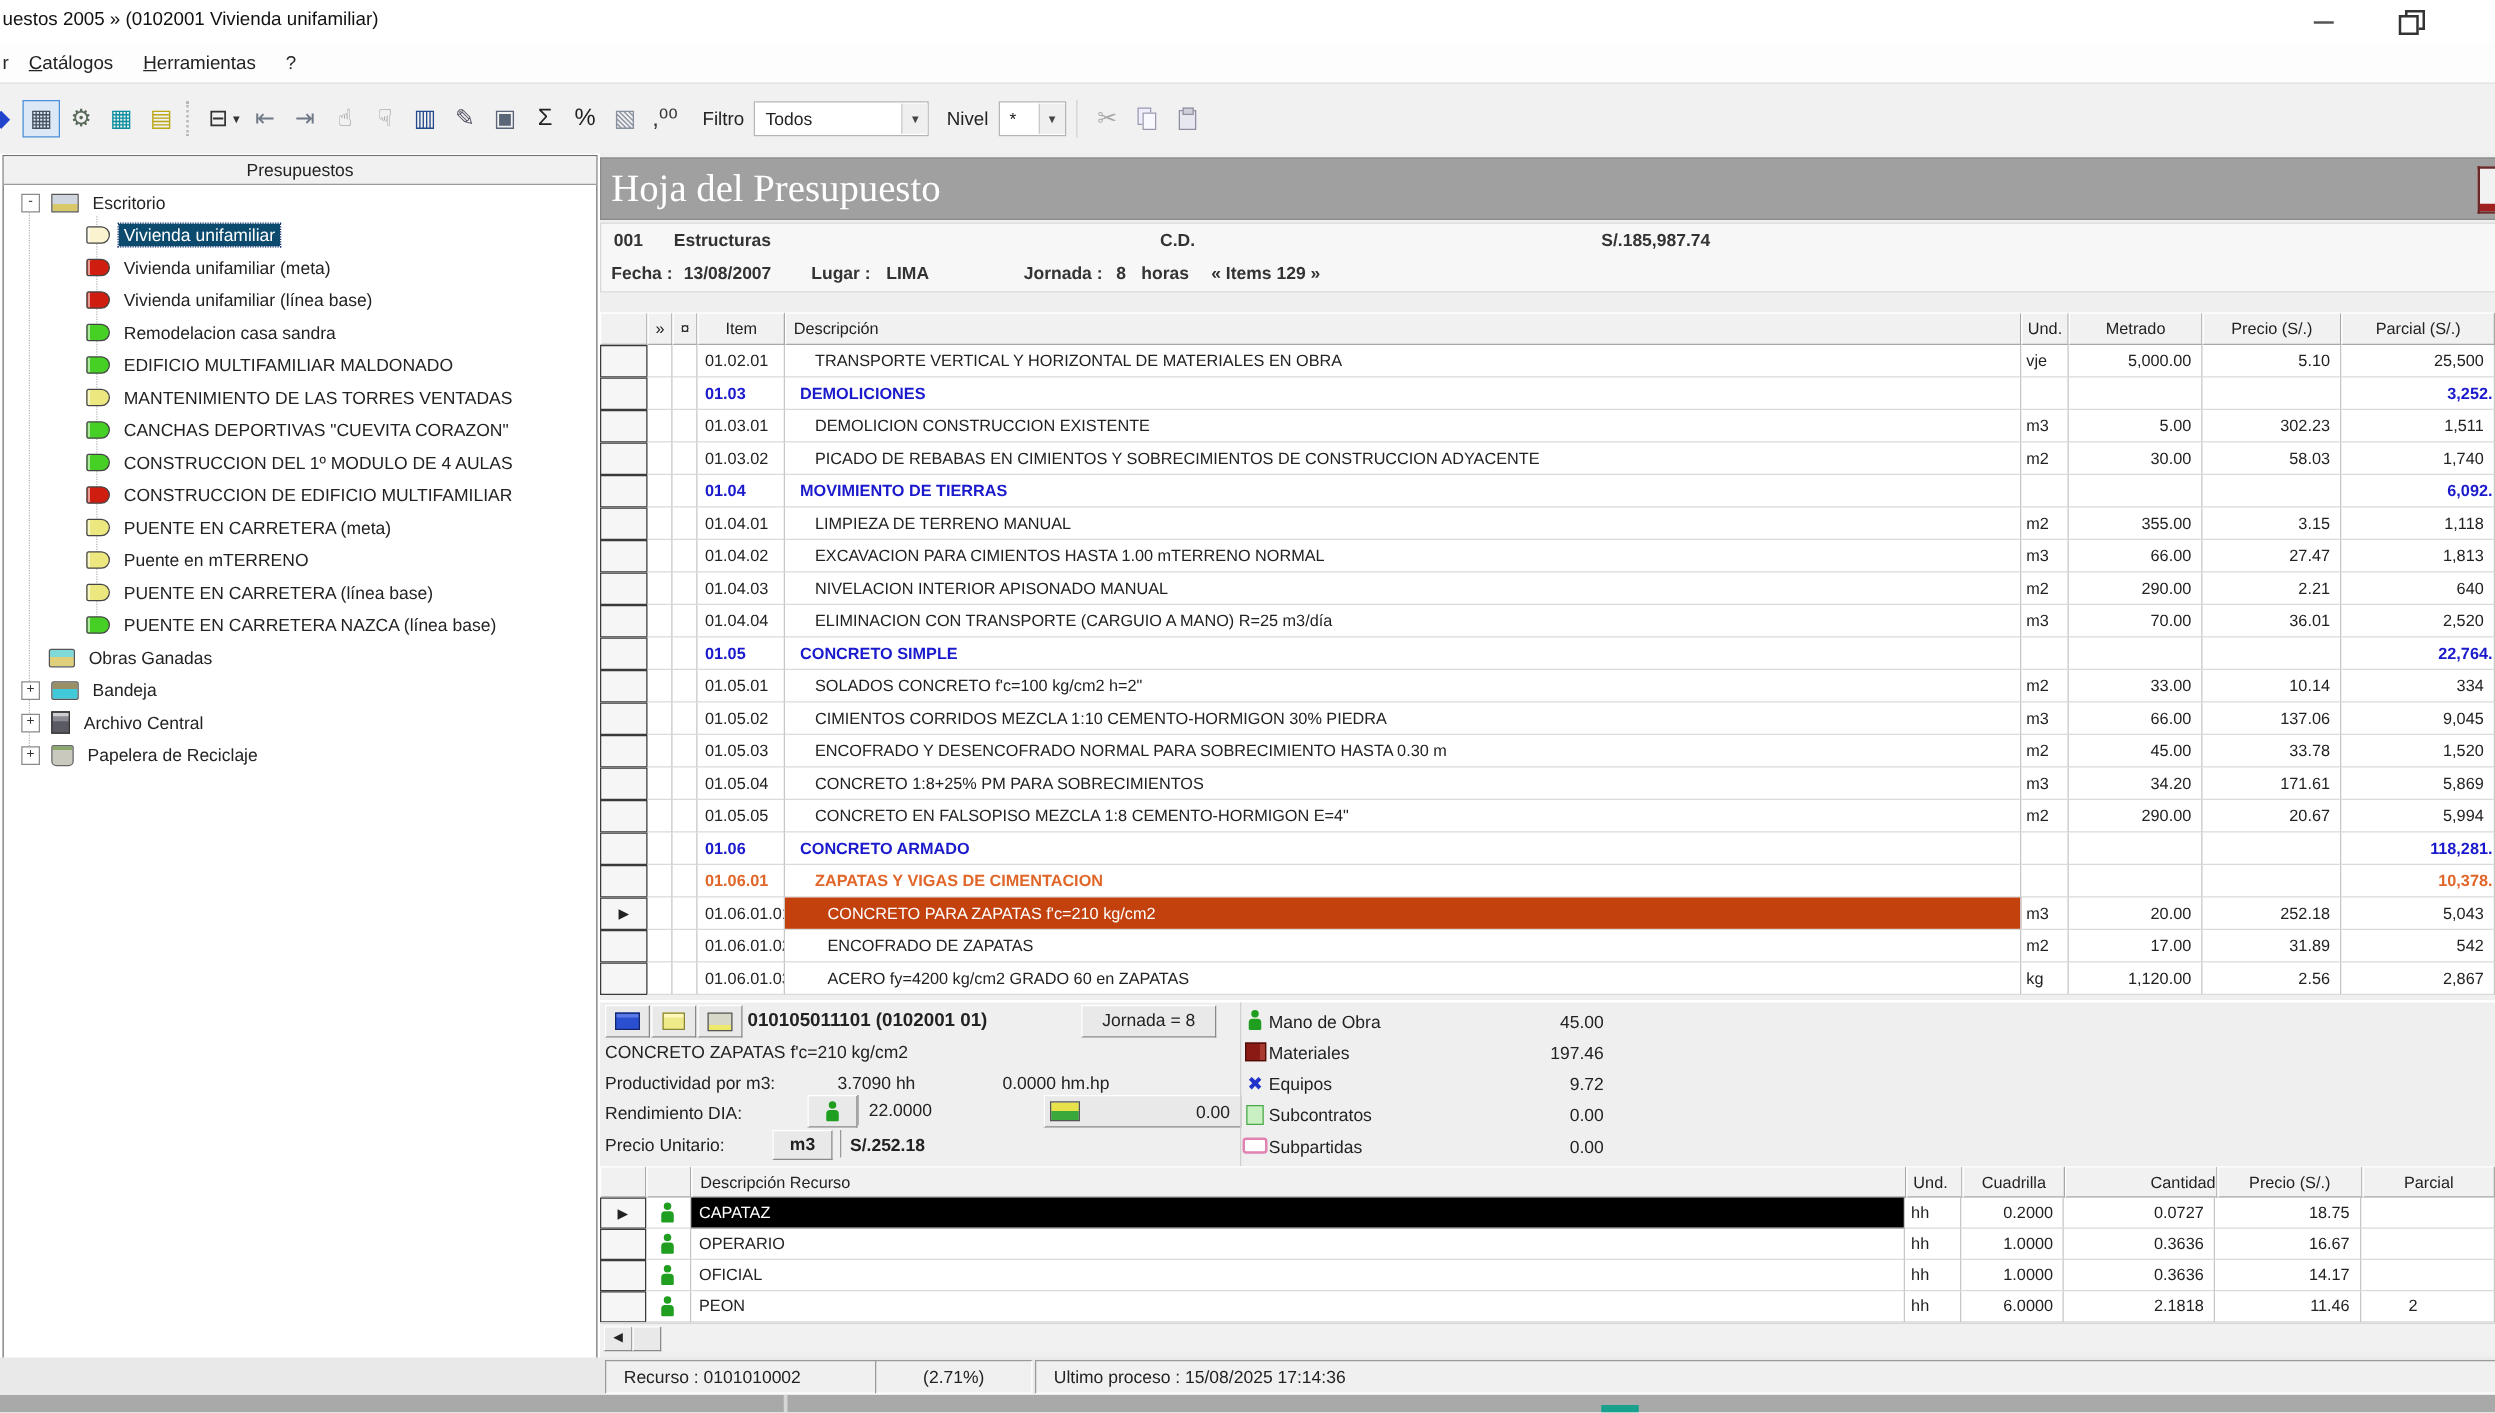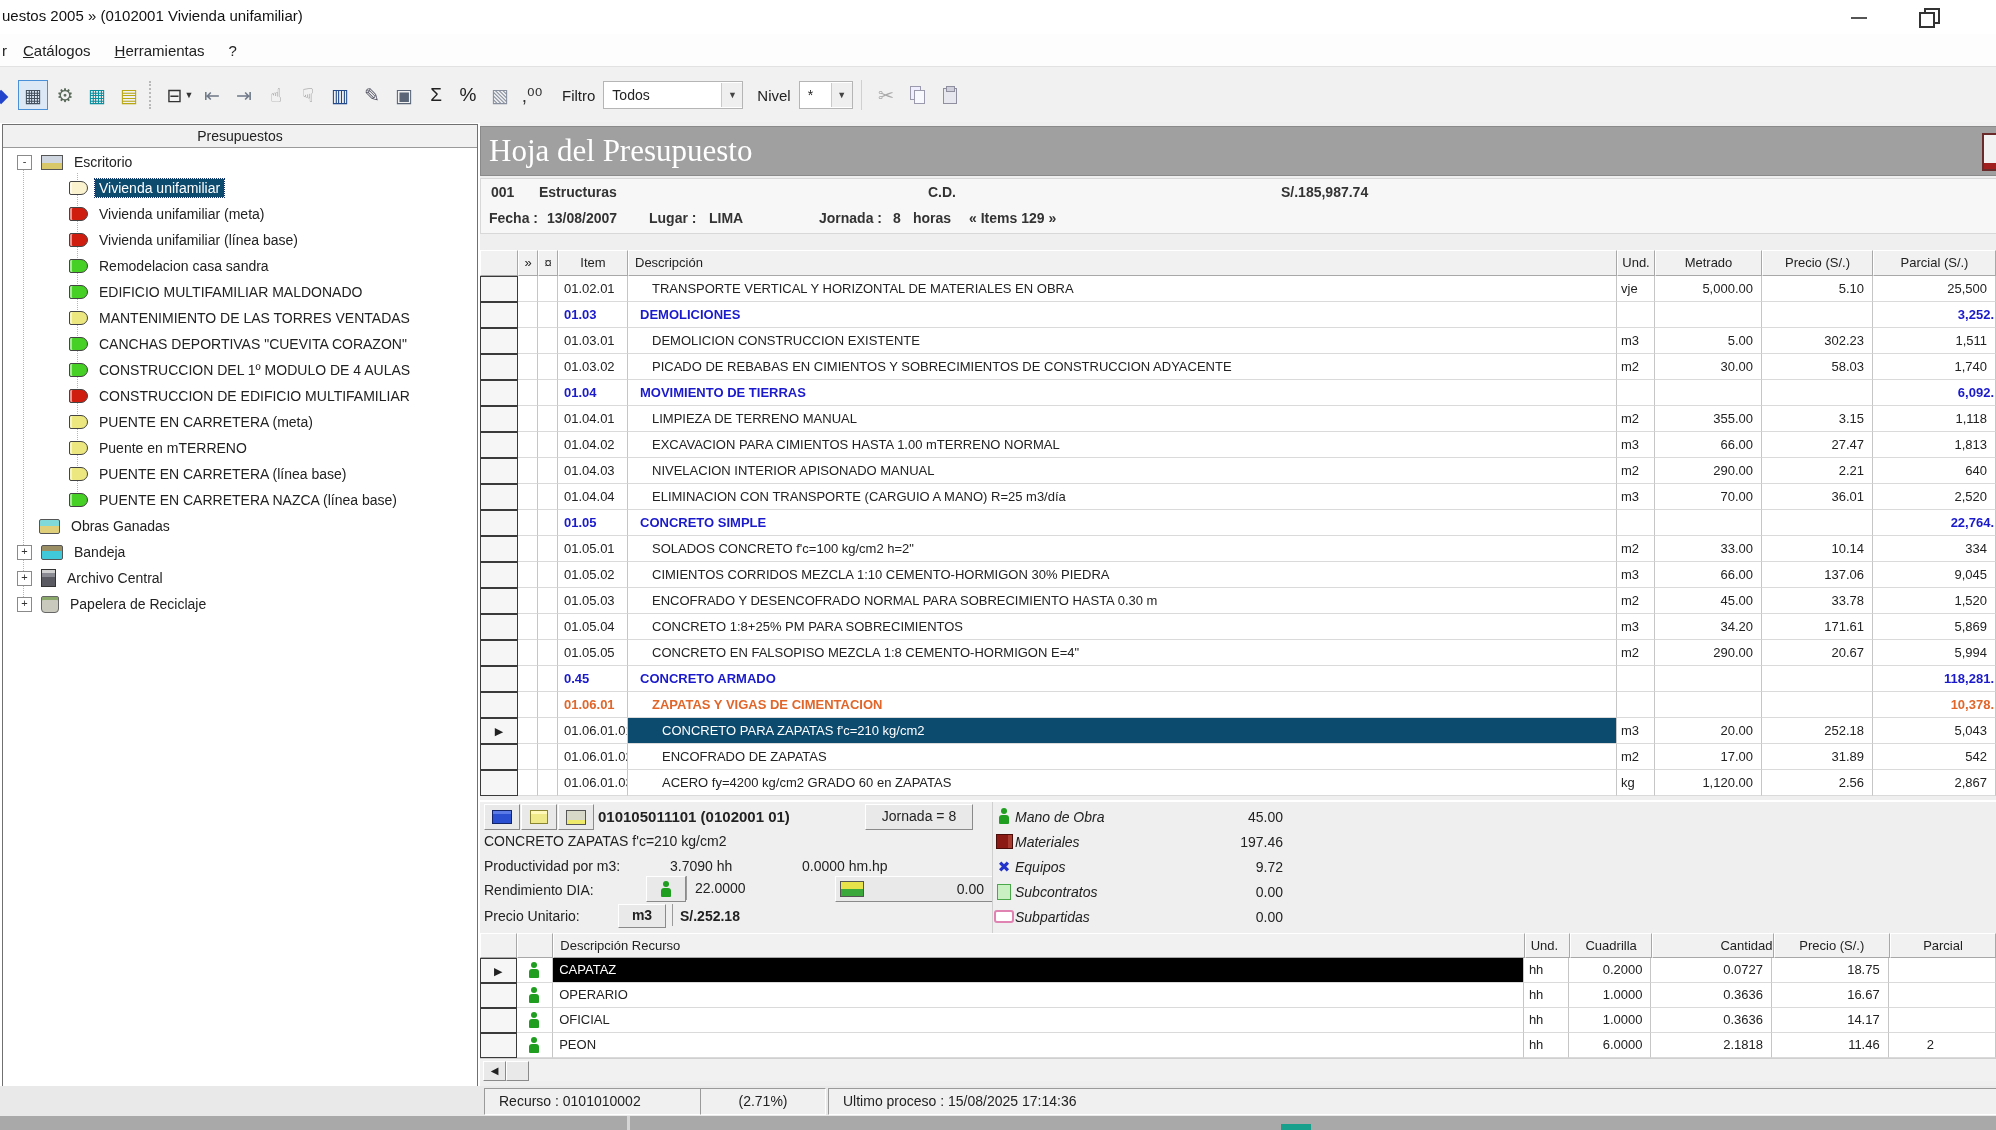--- a/index.html
+++ b/index.html
@@ -88,21 +88,21 @@
   .w-sel{width:38px;}.w-f{width:20px;}.w-item{width:70px;}.w-desc{width:989px;}
   .w-und{width:38px;}.w-met{width:107px;}.w-pre{width:111px;}.w-par{width:123px;}
   .sel-cell{background:#f6f6f6;border:1px solid #3a3a3a;text-align:center;font-size:11px;}
   .item-cell{padding-left:6px;}
   .desc-cell{padding-left:24px;}
   .num{text-align:right;padding-right:8px;}
   .und-cell{padding-left:4px;}
   .parcial-cell.clip{padding-right:1px;}
   .grow.group .item-cell,.grow.group .desc-cell,.grow.group .parcial-cell{color:#1a1acc;font-weight:bold;}
   .grow.subgroup .item-cell,.grow.subgroup .desc-cell,.grow.subgroup .parcial-cell{color:#e0662a;font-weight:bold;}
-  .desc-cell.hl{background:#0c4a6e;color:#fff;}
+  .desc-cell.hl{background:#c2410c;color:#fff;}
 
   
   #detail{position:absolute;left:0;top:678px;width:1516px;height:133px;background:#efefef;border-top:2px solid #fff;font-size:14px;}
   .dbtn{position:absolute;width:34px;height:24px;border:1px solid;border-color:#fff #8a8a8a #8a8a8a #fff;background:#e9e9e9;display:flex;align-items:center;justify-content:center;}
   .ic-folder{width:18px;height:12px;background:#2a4fd0;border:1px solid #12256a;box-shadow:inset 0 3px 0 #5a7ae8;}
   .ic-notes{width:16px;height:12px;background:#efe98a;border:1px solid #888430;box-shadow:inset 0 3px 0 #fff8b8;}
   .ic-printer{width:18px;height:13px;background:#d8d8c8;border:1px solid #555;box-shadow:inset 0 -4px 0 #efe96a;}
   #detail-code{position:absolute;left:118px;top:6px;font-weight:bold;font-size:15px;}
   #jornada-btn{position:absolute;left:385px;top:2px;width:106px;height:24px;border:1px solid;border-color:#fff #8a8a8a #8a8a8a #fff;background:#e9e9e9;text-align:center;line-height:23px;font-size:14px;}
   #partida-desc{position:absolute;left:4px;top:31px;font-size:14px;}
@@ -112,21 +112,21 @@
   #rend-value-box{position:absolute;left:206px;top:74px;width:90px;height:24px;border-left:1px solid #9a9a9a;line-height:24px;padding-left:8px;}
   #equip-box{position:absolute;left:355px;top:74px;width:156px;height:24px;border:1px solid;border-color:#fff #8a8a8a #8a8a8a #fff;background:#e9e9e9;display:flex;align-items:center;}
   .ic-scales{width:22px;height:14px;margin-left:4px;background:linear-gradient(#e8e24a 50%,#3aa83a 50%);border:1px solid #555;}
   #equip-val{flex:1;text-align:right;padding-right:8px;}
   #pu-unit-box{position:absolute;left:138px;top:102px;width:46px;height:22px;border:1px solid;border-color:#fff #8a8a8a #8a8a8a #fff;background:#e9e9e9;text-align:center;line-height:21px;font-weight:bold;}
   #pu-sep{position:absolute;left:192px;top:102px;width:1px;height:22px;background:#9a9a9a;}
   #pu-value{position:absolute;left:200px;top:106px;font-weight:bold;}
   #categories{position:absolute;left:512px;top:0px;width:290px;height:133px;border-left:1px solid #cfcfcf;}
   .cat-row{position:absolute;left:0;width:290px;height:25px;display:flex;align-items:center;}
   .cat-icon{width:22px;flex:none;display:flex;justify-content:center;}
-  .cat-label{flex:1;font-size:14px;font-style:italic;}
+  .cat-label{flex:1;font-size:14px;}
   .cat-value{width:72px;text-align:right;font-size:14px;}
   .person{position:relative;width:10px;height:17px;}
   .person:before{content:"";position:absolute;left:2px;top:0;width:6px;height:6px;border-radius:50%;background:#1f9e1f;}
   .person:after{content:"";position:absolute;left:0;top:7px;width:10px;height:9px;border-radius:3px 3px 1px 1px;background:#1f9e1f;}
   .ic-materials{width:15px;height:13px;background:#8b1a14;border:1px solid #4a0d0a;box-shadow:inset -4px 0 0 #a83a30;}
   .ic-equip-glyph{color:#2233cc;font-weight:bold;font-size:15px;}
   .ic-subcontract{width:12px;height:14px;background:#c9f0c2;border:1px solid #4aa84a;}
   .ic-subpartida{width:16px;height:9px;background:#fff;border:2px solid #e082b2;border-radius:3px;}
 
   
@@ -545,21 +545,21 @@
             <span class="gcell w-desc desc-cell" style="padding-left: 24px;">CONCRETO EN FALSOPISO MEZCLA  1:8 CEMENTO-HORMIGON E=4"</span>
             <span class="gcell w-und und-cell">m2</span>
             <span class="gcell w-met num">290.00</span>
             <span class="gcell w-pre num">20.67</span>
             <span class="gcell w-par num parcial-cell">5,994</span>
           </div>
           <div class="grow group">
             <span class="gcell w-sel sel-cell"></span>
             <span class="gcell w-f"></span>
             <span class="gcell w-f"></span>
-            <span class="gcell w-item item-cell">0.45</span>
+            <span class="gcell w-item item-cell">01.06</span>
             <span class="gcell w-desc desc-cell" style="padding-left: 12px;">CONCRETO ARMADO</span>
             <span class="gcell w-und und-cell"></span>
             <span class="gcell w-met num"></span>
             <span class="gcell w-pre num"></span>
             <span class="gcell w-par num parcial-cell clip">118,281.</span>
           </div>
           <div class="grow subgroup">
             <span class="gcell w-sel sel-cell"></span>
             <span class="gcell w-f"></span>
             <span class="gcell w-f"></span>

